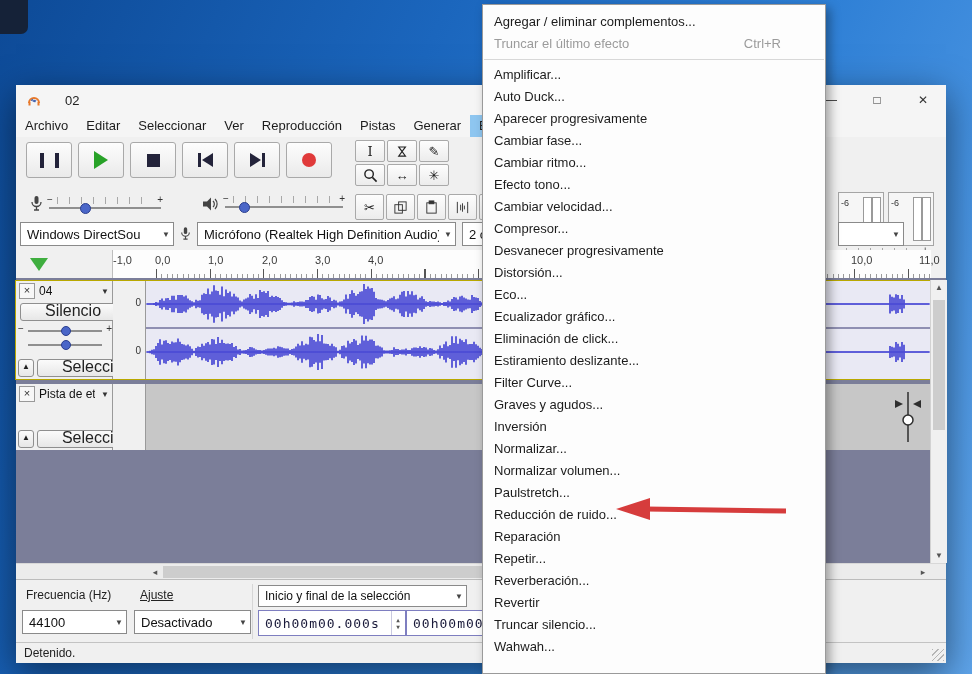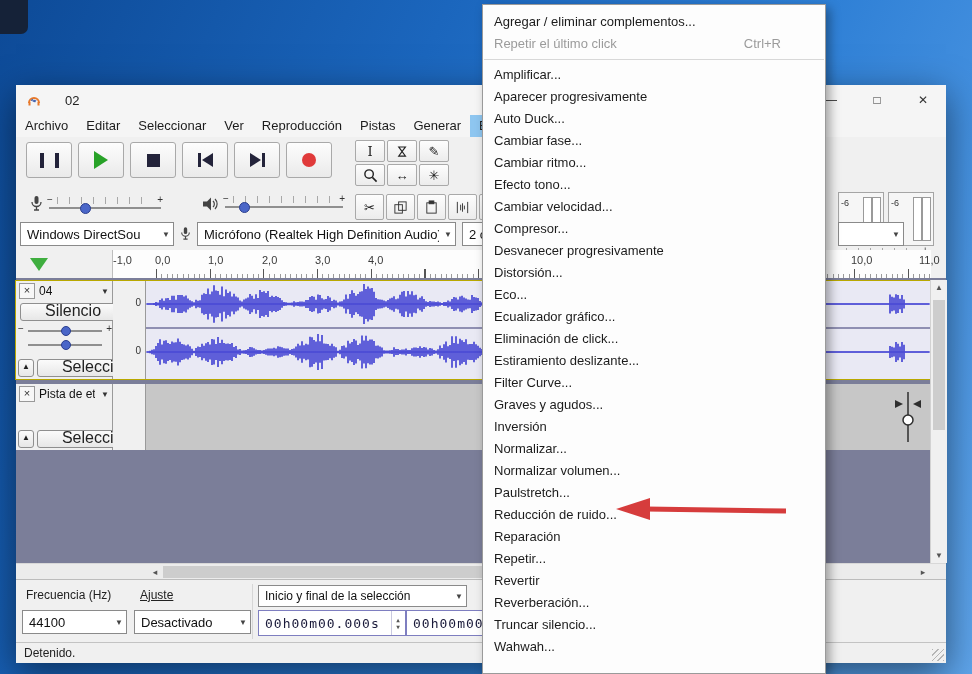--- a/index.html
+++ b/index.html
@@ -458,36 +458,36 @@
   </div>
 </div>
 
 <div class="menu">
 
 <div class="menu-item">
       <span>Agregar / eliminar complementos...</span>
       <span class="shortcut"></span>
     </div>
     <div class="menu-item disabled sep-after">
-      <span>Repetir el último click</span>
+      <span>Truncar el último efecto</span>
       <span class="shortcut">Ctrl+R</span>
     </div>
     <div class="menu-item">
       <span>Amplificar...</span>
       <span class="shortcut"></span>
     </div>
     <div class="menu-item">
+      <span>Auto Duck...</span>
+      <span class="shortcut"></span>
+    </div>
+    <div class="menu-item">
       <span>Aparecer progresivamente</span>
       <span class="shortcut"></span>
     </div>
     <div class="menu-item">
-      <span>Auto Duck...</span>
-      <span class="shortcut"></span>
-    </div>
-    <div class="menu-item">
       <span>Cambiar fase...</span>
       <span class="shortcut"></span>
     </div>
     <div class="menu-item">
       <span>Cambiar ritmo...</span>
       <span class="shortcut"></span>
     </div>
     <div class="menu-item">
       <span>Efecto tono...</span>
       <span class="shortcut"></span>
@@ -554,25 +554,25 @@
     </div>
     <div class="menu-item">
       <span>Reparación</span>
       <span class="shortcut"></span>
     </div>
     <div class="menu-item">
       <span>Repetir...</span>
       <span class="shortcut"></span>
     </div>
     <div class="menu-item">
+      <span>Reverberación...</span>
+      <span class="shortcut"></span>
+    </div>
+    <div class="menu-item">
       <span>Revertir</span>
-      <span class="shortcut"></span>
-    </div>
-    <div class="menu-item">
-      <span>Reverberación...</span>
       <span class="shortcut"></span>
     </div>
     <div class="menu-item">
       <span>Truncar silencio...</span>
       <span class="shortcut"></span>
     </div>
     <div class="menu-item">
       <span>Wahwah...</span>
       <span class="shortcut"></span>
     </div>

